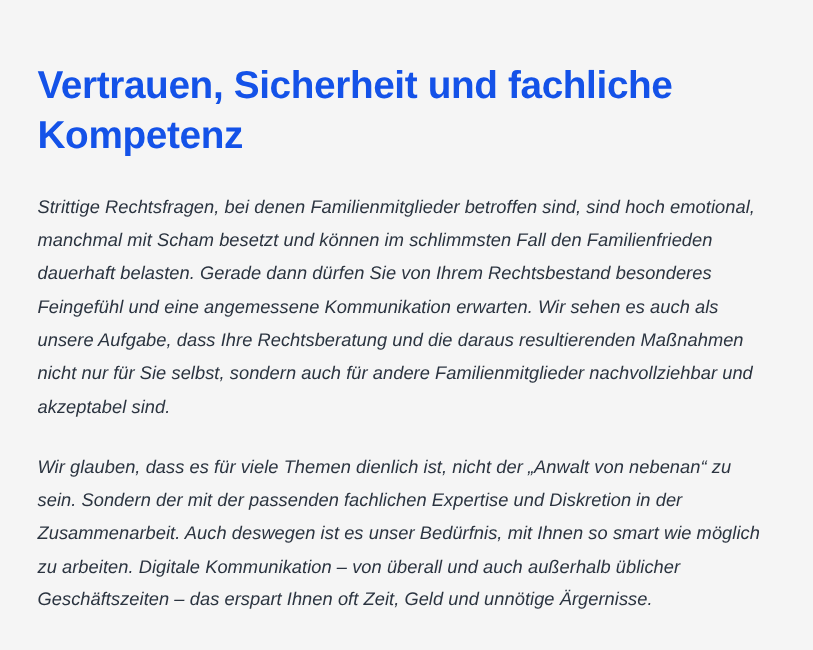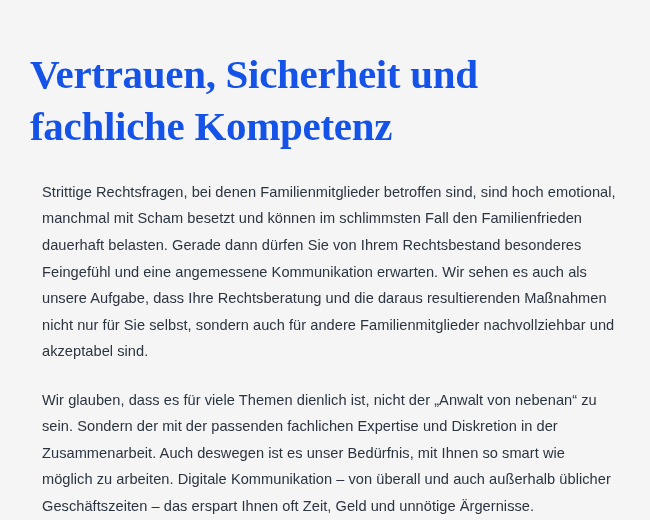--- a/index.html
+++ b/index.html
@@ -17,35 +17,36 @@
     box-sizing: border-box;
     width: 650px;
     height: 520px;
     background: #f5f5f5;
     padding: 48px 30px 30px 30px;
   }
   .content {
     max-width: 588px;
   }
   .heading {
-    font-family: Liberation Serif, serif;
-    font-size: 41px;
+    font-family: Liberation Sans, sans-serif;
+    font-size: 31px;
     line-height: 1.28;
     font-weight: bold;
     color: #1452e8;
     letter-spacing: -0.3px;
     margin: 0 0 26px 0;
   }
   .para {
     font-family: "Liberation Sans", sans-serif;
     font-size: 14.6px;
     line-height: 1.82;
     color: #2b3440;
-    margin: 0 0 22px 12px;
+    margin: 0 0 22px 0;
     letter-spacing: 0.05px;
+    font-style: italic;
   }
   .para:last-child {
     margin-bottom: 0;
   }
 </style>
 </head>
 <body>
 
 <div class="page">
   <div class="content">

